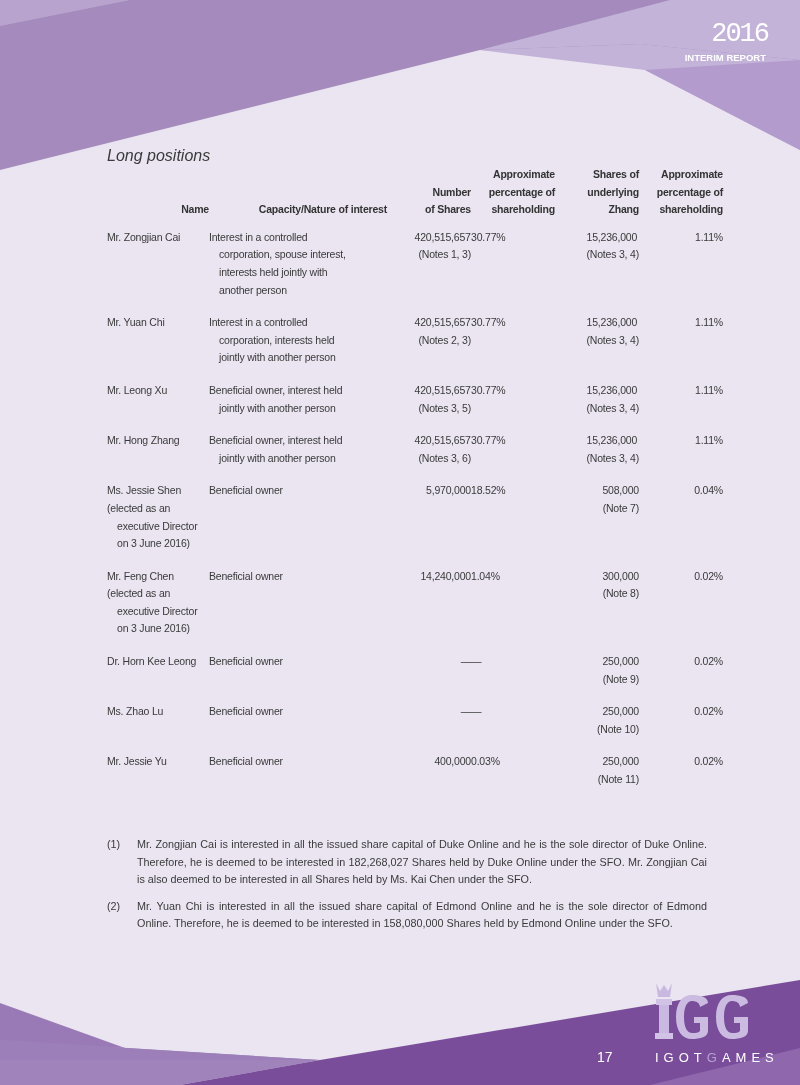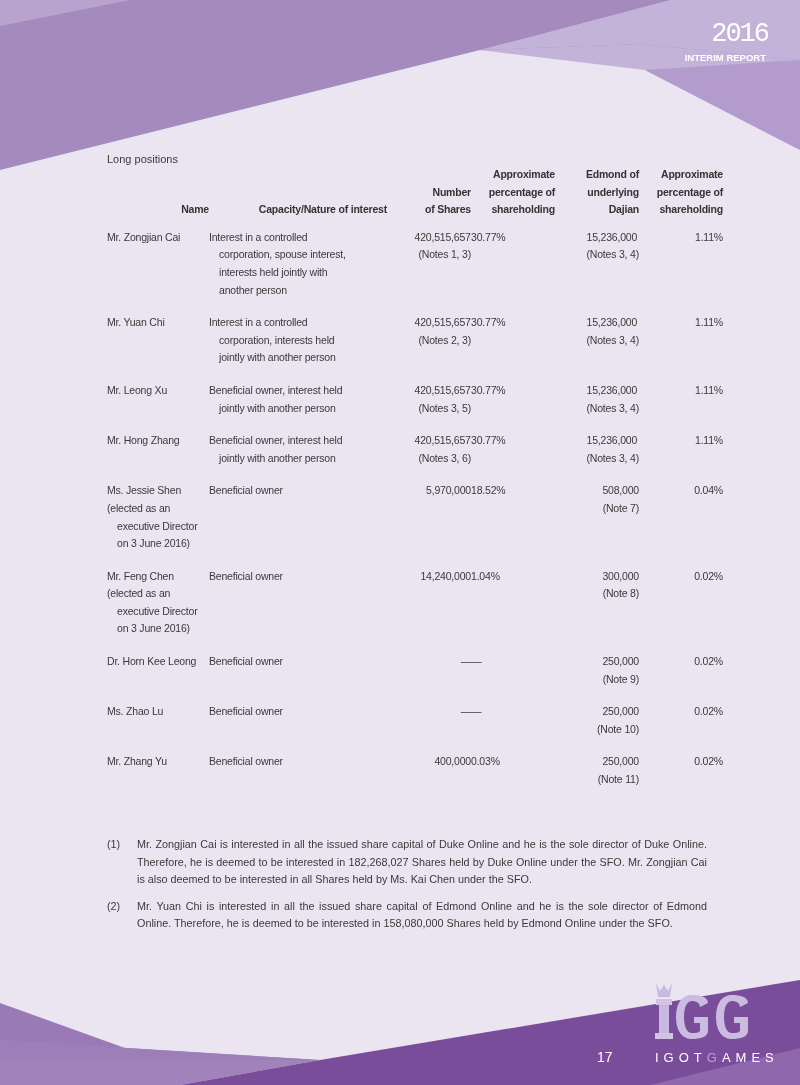--- a/index.html
+++ b/index.html
@@ -14,22 +14,22 @@
     position: absolute; right: 32px; top: 14px; z-index: 2;
     font-family: Liberation Mono, monospace; font-weight: 200;
     font-size: 27px; letter-spacing: -2px; color: #ffffff; line-height: 40px;
   }
   .brand-sub {
     position: absolute; right: 34px; top: 52px; z-index: 2;
     font-family: "Liberation Sans", sans-serif; font-weight: bold;
     font-size: 9.5px; color: #ffffff; letter-spacing: 0px;
   }
   .section-title {
-    position: absolute; left: 107px; top: 153px; z-index: 2;
-    font-size: 11px; color: #3a3a3a;
+    position: absolute; left: 107px; top: 147px; z-index: 2;
+    font-style: italic; font-size: 16px; color: #3a3a3a;
   }
   table.holdings {
     position: absolute; left: 107px; top: 166px; z-index: 2;
     border-collapse: collapse; font-size: 10.5px; line-height: 17.6px;
     font-family: "Liberation Sans", sans-serif; letter-spacing: -0.2px;
   }
   table.holdings th {
     font-weight: bold; vertical-align: bottom; padding: 0 0 10px 0;
     text-align: right; font-size: 10.5px; color: #333;
   }
@@ -95,23 +95,23 @@
       <th class="c-num">
         <div>Number</div>
         <div>of Shares</div>
       </th>
       <th class="c-pct">
         <div>Approximate</div>
         <div>percentage of</div>
         <div>shareholding</div>
       </th>
       <th class="c-und">
-        <div>Edmond of</div>
+        <div>Shares of</div>
         <div>underlying</div>
-        <div>Dajian</div>
+        <div>Zhang</div>
       </th>
       <th class="c-pct2">
         <div>Approximate</div>
         <div>percentage of</div>
         <div>shareholding</div>
       </th>
     </tr>
   </thead>
   <tbody>
 
@@ -250,21 +250,21 @@
       <td class="c-num">—</td>
       <td class="c-pct">—</td>
       <td class="c-und">
         <div>250,000</div>
         <div>(Note 10)</div>
       </td>
       <td class="c-pct2">0.02%</td>
     </tr>
 
     <tr>
-      <td class="c-name"><span>Mr. Zhang Yu</span></td>
+      <td class="c-name"><span>Mr. Jessie Yu</span></td>
       <td class="c-cap">
           <div>Beneficial owner</div>
         </td>
       <td class="c-num">400,000</td>
       <td class="c-pct">0.03%</td>
       <td class="c-und">
         <div>250,000</div>
         <div>(Note 11)</div>
       </td>
       <td class="c-pct2">0.02%</td>

